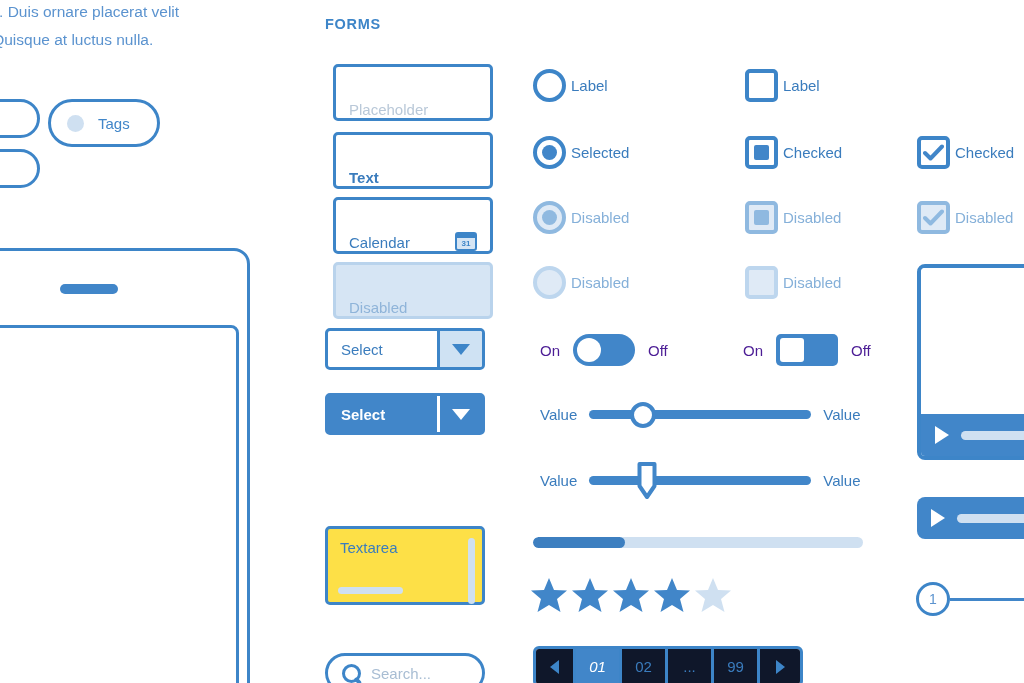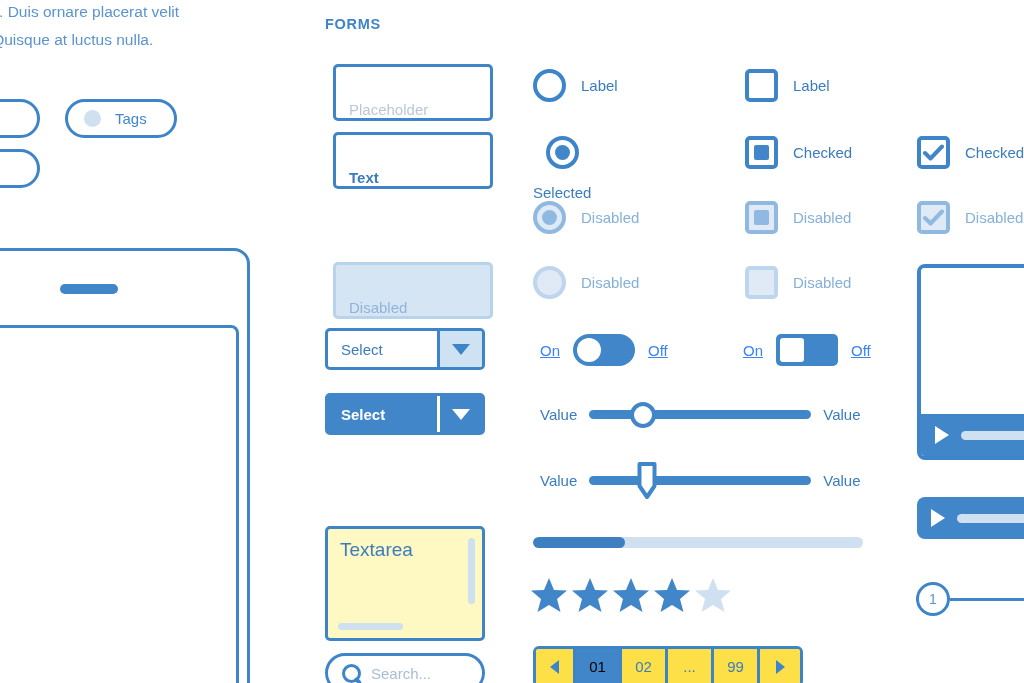--- a/index.html
+++ b/index.html
@@ -86,23 +86,23 @@
   .select.solid .tri-down{border-top-color:#fff;}
 
   .btn{
     position:absolute;box-sizing:border-box;width:160px;height:42px;
     background:#4186c9;border-radius:5px;color:#fff;font-weight:bold;font-size:15px;
     display:flex;align-items:center;justify-content:center;border:none;
     font-family:"Liberation Sans", sans-serif;cursor:pointer;
   }
 
   .textarea{
-    position:absolute;box-sizing:border-box;width:160px;height:115px;
-    border:3px solid #3d85c8;border-radius:5px;background:#fef9c3;
-    padding:10px 12px;font-size:19px;color:#3a7cbd;
+    position:absolute;box-sizing:border-box;width:160px;height:79px;
+    border:3px solid #3d85c8;border-radius:5px;background:#fde047;
+    padding:10px 12px;font-size:15px;color:#3a7cbd;
   }
   .ta-scroll{
     position:absolute;right:7px;top:9px;width:7px;height:66px;border-radius:4px;background:#cfe0f1;
   }
   .ta-hscroll{
     position:absolute;left:10px;bottom:8px;width:65px;height:7px;border-radius:4px;background:#cfe0f1;
   }
 
   .searchbox{
     position:absolute;box-sizing:border-box;width:160px;height:40px;
@@ -113,21 +113,21 @@
     width:19px;height:19px;border:3.5px solid #3d85c8;border-radius:50%;
     position:relative;flex:none;box-sizing:border-box;
   }
   .mag:after{
     content:"";position:absolute;right:-4px;bottom:-3px;width:8px;height:3.5px;
     background:#3d85c8;transform:rotate(45deg);border-radius:2px;
   }
   .searchbox .ph2{font-size:15px;color:#a8bdd3;}
 
   
-  .ctlrow{position:absolute;display:flex;align-items:center;gap:15px;}
+  .ctlrow{position:absolute;display:flex;align-items:center;gap:5px;}
   .ctlrow .lbl{font-size:15px;color:#3a7cbd;white-space:nowrap;}
   .ctlrow .lbl.dim{color:#85b0d9;}
 
   .radio{
     width:33px;height:33px;border-radius:50%;border:4px solid #3d85c8;
     box-sizing:border-box;background:#fff;flex:none;
     display:flex;align-items:center;justify-content:center;
   }
   .radio .inner{width:15px;height:15px;border-radius:50%;background:#4186c9;}
   .radio.dis{border-color:#8fb9e0;background:#dfeaf6;}
@@ -142,21 +142,21 @@
   .cbox .inner{width:15px;height:15px;border-radius:2px;background:#4186c9;}
   .cbox.dis{border-color:#8fb9e0;background:#dfeaf6;}
   .cbox.dis .inner{background:#8fb9e0;}
   .cbox.dis-empty{border-color:#bdd6ee;background:#dfeaf6;}
 
   .tick{display:block;}
   .cbox.dis svg .tk{stroke:#8fb9e0;}
 
   
   .togrow{position:absolute;display:flex;align-items:center;gap:13px;}
-  .togrow .tl{font-size:15px;color:#3b82f6;text-decoration:underline;}
+  .togrow .tl{font-size:15px;color:#4c1d95;}
   .toggle{
     width:62px;height:32px;background:#4186c9;border-radius:999px;
     display:flex;align-items:center;padding:4px;box-sizing:border-box;
   }
   .toggle .knob{width:24px;height:24px;border-radius:50%;background:#fff;}
   .toggle.square{border-radius:5px;}
   .toggle.square .knob{border-radius:3px;}
 
   
   .sliderrow{position:absolute;display:flex;align-items:center;gap:12px;}
@@ -186,24 +186,24 @@
 
   
   .pager{
     position:absolute;box-sizing:border-box;height:41px;
     border:3px solid #3d85c8;border-radius:6px;overflow:hidden;
     display:flex;background:#fff;
   }
   .pager .pg{
     min-width:46px;display:flex;align-items:center;justify-content:center;
     font-size:15px;color:#3a7cbd;border-right:3px solid #3d85c8;box-sizing:border-box;
-    background:#fde047;
+    background:#0f172a;
   }
   .pager .pg:last-child{border-right:none;}
-  .pager .pg.active{background:#4186c9;color:#000000;}
+  .pager .pg.active{background:#4186c9;color:#ffffff;font-style:italic;}
   .pager .pg.nav{min-width:40px;}
   .tri-l{width:0;height:0;border-top:7px solid transparent;border-bottom:7px solid transparent;border-right:9px solid #3d85c8;}
   .tri-r{width:0;height:0;border-top:7px solid transparent;border-bottom:7px solid transparent;border-left:9px solid #3d85c8;}
 
   
   .video{
     position:absolute;box-sizing:border-box;border:4px solid #3d85c8;
     border-radius:8px;background:#fff;overflow:hidden;
     display:flex;flex-direction:column;
   }
@@ -234,21 +234,21 @@
 
   <div class="lorem">
     <div>ictum. Duis ornare placerat velit</div>
     <div>um. Quisque at luctus nulla.</div>
   </div>
 
   <div class="pill" style="left:-42px;top:99px;width:82px;height:39px;padding-left:22px;">
     
   </div>
 
-  <div class="pill" style="left:65px;top:99px;width:112px;height:39px;padding:0 16px;gap:14px;justify-content:flex-start;">
+  <div class="pill" style="left:48px;top:99px;width:112px;height:48px;padding:0 16px;gap:14px;justify-content:flex-start;">
     <span class="dot"></span>
     <span class="ptxt">Tags</span>
   </div>
 
   <div class="pill" style="left:-42px;top:149px;width:82px;height:39px;padding-left:22px;">
     
   </div>
 
   <div class="frame" style="left:-60px;top:248px;width:310px;height:470px;border-radius:16px;"></div>
   <div class="frame" style="left:-68px;top:325px;width:307px;height:400px;border-radius:8px;"></div>
@@ -257,20 +257,26 @@
   <div class="section-title" style="left:325px;top:16px;">FORMS</div>
 
   <div class="field ph" style="left:325px;top:64px;">
     <span>Placeholder</span>
   </div>
 
   <div class="field" style="left:325px;top:132px;font-weight:bold;">
     <span>Text</span>
   </div>
 
+  <div class="field" style="left:325px;top:197px;">
+    <span>Calendar</span>
+    <span class="cal-ico">
+      <span>31</span>
+    </span>
+  </div>
 
   <div class="field disabled" style="left:325px;top:262px;">
     <span>Disabled</span>
   </div>
 
   <div class="select" style="left:325px;top:328px;">
     <span class="lab">Select</span>
     <span class="arrow">
         <i class="tri-down"></i>
       </span>
@@ -292,21 +298,21 @@
 
   <div class="searchbox" style="left:325px;top:653px;">
     <span class="mag"></span>
     <span class="ph2">Search...</span>
   </div>
 
   <div class="ctlrow" style="left:533px;top:69px;">
     <span class="radio"></span>
     <span class="lbl">Label</span>
   </div>
-  <div class="ctlrow" style="left:533px;top:136px;flex-direction:column;">
+  <div class="ctlrow" style="left:533px;top:136px;">
     <span class="radio">
         <i class="inner"></i>
       </span>
     <span class="lbl">Selected</span>
   </div>
   <div class="ctlrow" style="left:533px;top:201px;">
     <span class="radio dis">
         <i class="inner"></i>
       </span>
     <span class="lbl dim">Disabled</span>

